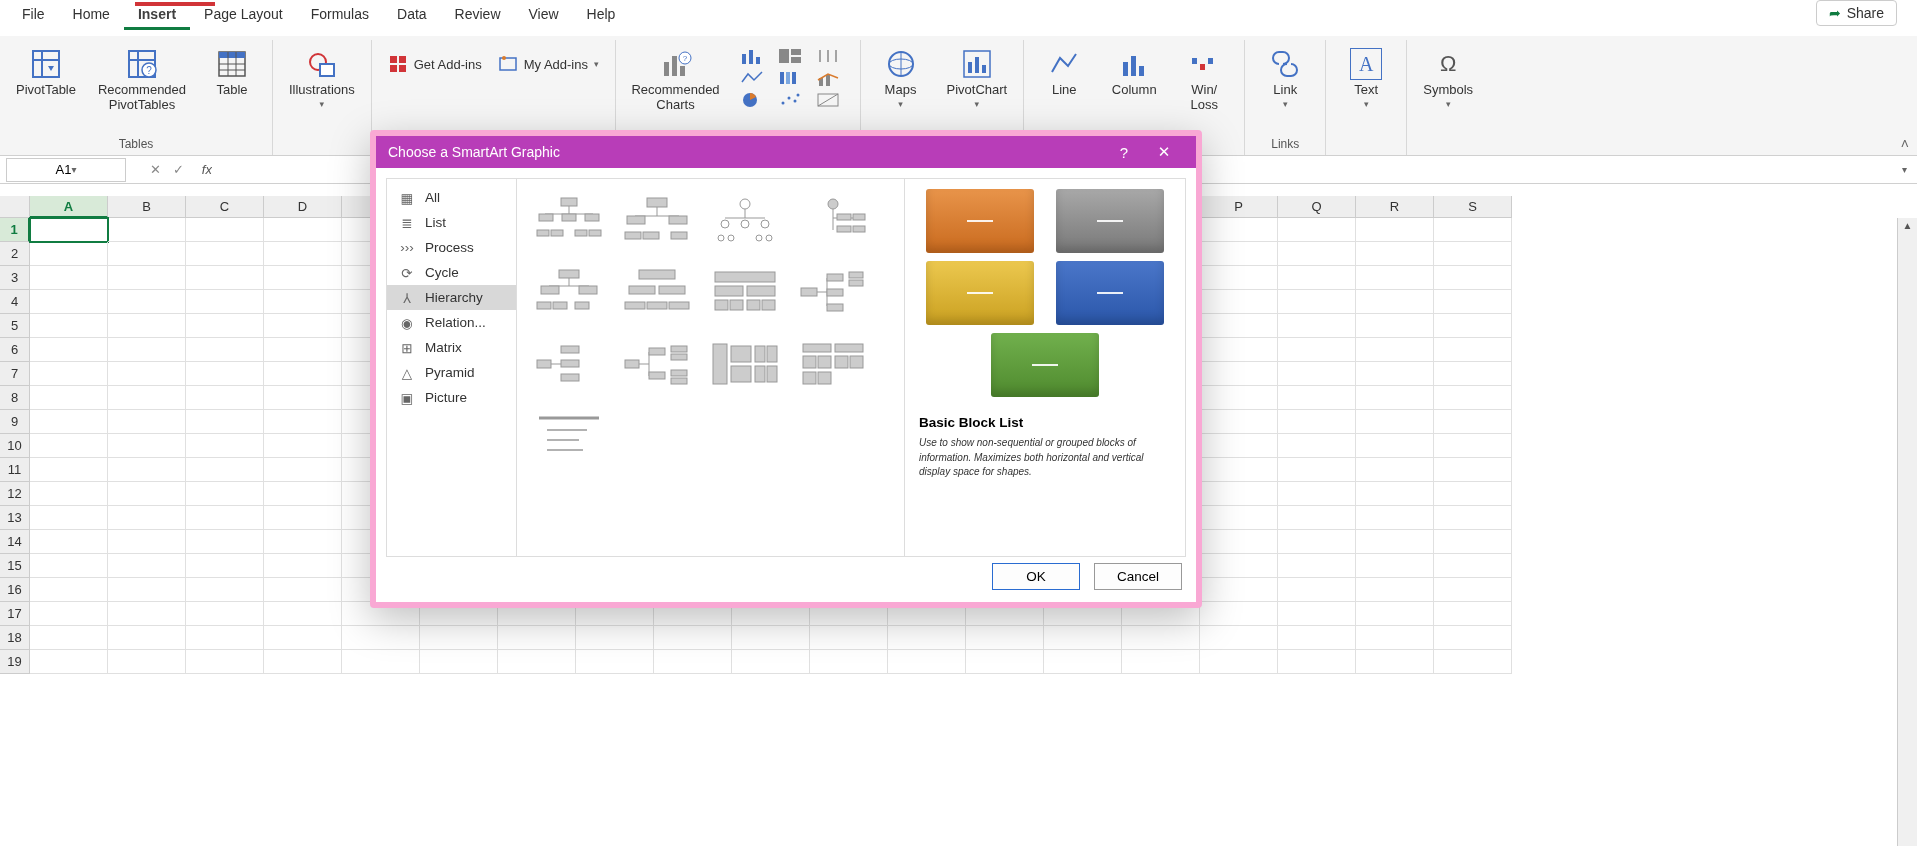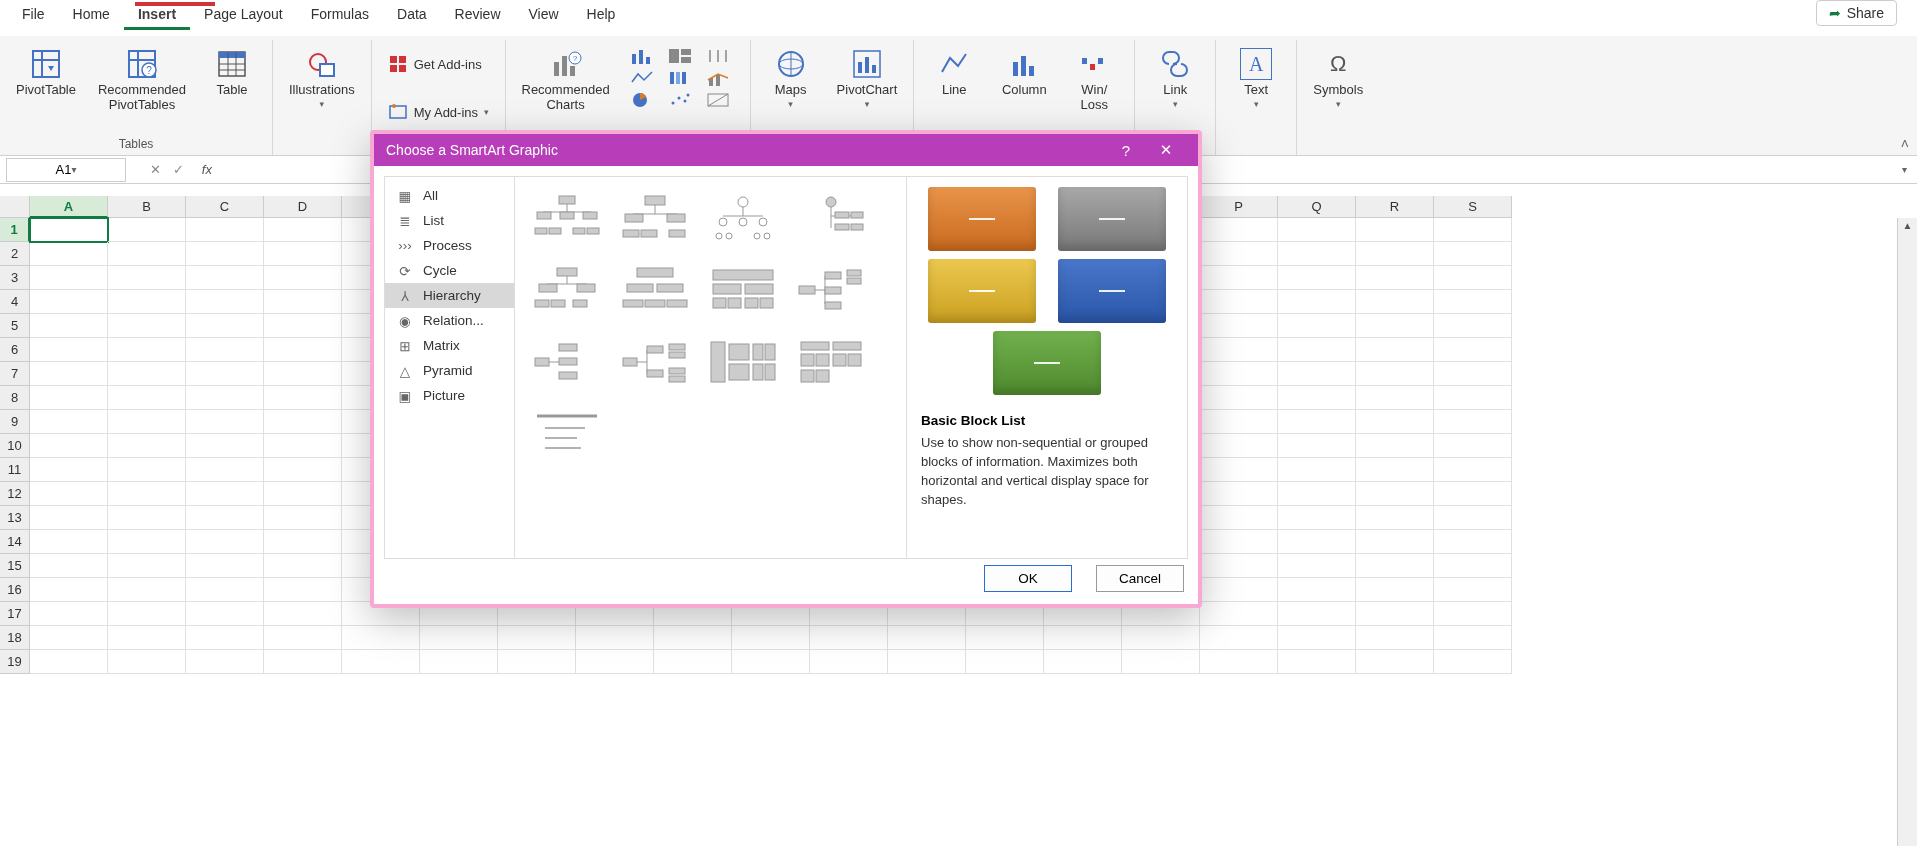--- a/index.html
+++ b/index.html
@@ -47,40 +47,40 @@
   .cell-row { display: flex; }
   .cell { width: 78px; height: 24px; border-right: 1px solid #e0e0e0; border-bottom: 1px solid #e0e0e0; }
   .cell.sel { outline: 2px solid #107c41; outline-offset: -1px; }
   .grid-left { display:flex; flex-direction:column; }
   .grid-right-area { flex:1; display:flex; flex-direction:column; }
   .grid-body { display:flex; flex:1; }
   .vscroll-hint { width:20px; background:#f0f0f0; border-left:1px solid #ccc; }
   .vscroll-hint .arrow { text-align:center; font-size:10px; color:#555; padding:2px 0; cursor:pointer; }
   
   
-  .dialog { position: absolute; left: 370px; top: 130px; width: 832px; height: 478px; background: #fff; border: 4px solid #f9a8d4; box-shadow: 0 12px 40px rgba(0,0,0,.25); border-radius: 4px; display: flex; flex-direction: column; }
+  .dialog { position: absolute; left: 370px; top: 130px; width: 832px; height: 478px; background: #fff; border: 6px solid #f9a8d4; box-shadow: 0 12px 40px rgba(0,0,0,.25); border-radius: 4px; display: flex; flex-direction: column; }
   .dialog-titlebar { background: #b83db8; color: #fff; height: 32px; display: flex; align-items: center; padding: 0 12px; font-size: 14px; }
   .dialog-titlebar .spacer { flex: 1; }
   .dialog-titlebar .tctl { width: 40px; text-align: center; cursor: pointer; font-size: 15px; }
   .dialog-body { flex: 1; display: flex; border: 1px solid #ddd; margin: 10px 10px 6px; }
   .dialog-cats { width: 130px; border-right: 1px solid #ddd; padding: 6px 0; }
   .cat-item { display: flex; align-items: center; gap: 10px; padding: 5px 12px; font-size: 13.5px; color: #333; cursor: pointer; }
   .cat-item.selected { background: #d8d8d8; }
   .cat-icon { width: 16px; height: 14px; display: flex; align-items: center; justify-content: center; color: #666; }
   .dialog-thumbs { flex: 1; padding: 12px; display: grid; grid-template-columns: repeat(4, 82px); grid-auto-rows: 68px; gap: 4px 6px; align-content: start; border-right:1px solid #ddd; }
   .thumb { width: 80px; height: 60px; border: 1px solid transparent; display: flex; align-items: center; justify-content: center; cursor: pointer; }
   .thumb svg { width: 68px; height: 50px; }
   .dialog-preview { width: 280px; padding: 10px 14px; display: flex; flex-direction: column; }
   .preview-art { display: grid; grid-template-columns: 1fr 1fr; gap: 8px; justify-items: center; margin-bottom: 12px; }
   .preview-block { width: 108px; height: 64px; border-radius: 3px; display: flex; align-items: center; justify-content: center; color: #fff; box-shadow: inset 0 -6px 10px rgba(0,0,0,.15); }
   .preview-block.center { grid-column: 1 / span 2; }
   .preview-dash { width: 26px; height: 2px; background: rgba(255,255,255,.9); }
   .preview-title { font-weight: 700; font-size: 13.5px; margin: 6px 0; }
-  .preview-desc { font-size: 13px; color: #333; line-height: 1.45; }
-  .dialog-buttons { display: flex; justify-content: flex-end; gap: 24px; padding: 0 14px 12px; }
+  .preview-desc { font-size: 10px; color: #333; line-height: 1.45; font-style: italic; }
+  .dialog-buttons { display: flex; justify-content: flex-end; gap: 14px; padding: 0 14px 12px; }
   .btn { min-width: 88px; padding: 5px 18px; border: 1px solid #999; background: #fdfdfd; font-size: 13.5px; cursor: pointer; }
   .btn.primary { border: 1.5px solid #2a6cd1; }
   
   .tiny-accent { position:absolute; left:135px; top:2px; width:80px; height:4px; background:#d13438; }
 </style>
 </head>
 <body>
 
 <div class="tiny-accent"></div>
 
@@ -154,21 +154,21 @@
             </svg>
         </div>
         <span>Illustrations</span>
         <span class="ribbon-caret">▾</span>
       </div>
     </div>
     <div class="ribbon-group-label"></div>
   </div>
 
   <div class="ribbon-group">
-    <div class="ribbon-group-content" style="flex-direction:column; gap:20px; padding-top:6px;">
+    <div class="ribbon-group-content" style="flex-direction:row; gap:4px; padding-top:6px;">
       <div class="ribbon-btn-row">
         <div class="ribbon-icon-sm">
           <svg viewBox="0 0 20 20">
               <rect x="2" y="2" width="7" height="7" fill="#d13438"></rect>
               <rect x="11" y="2" width="7" height="7" fill="#d13438"></rect>
               <rect x="2" y="11" width="7" height="7" fill="#d13438"></rect>
               <rect x="11" y="11" width="7" height="7" fill="#d13438"></rect>
             </svg>
         </div>
         <span>Get Add-ins</span>

